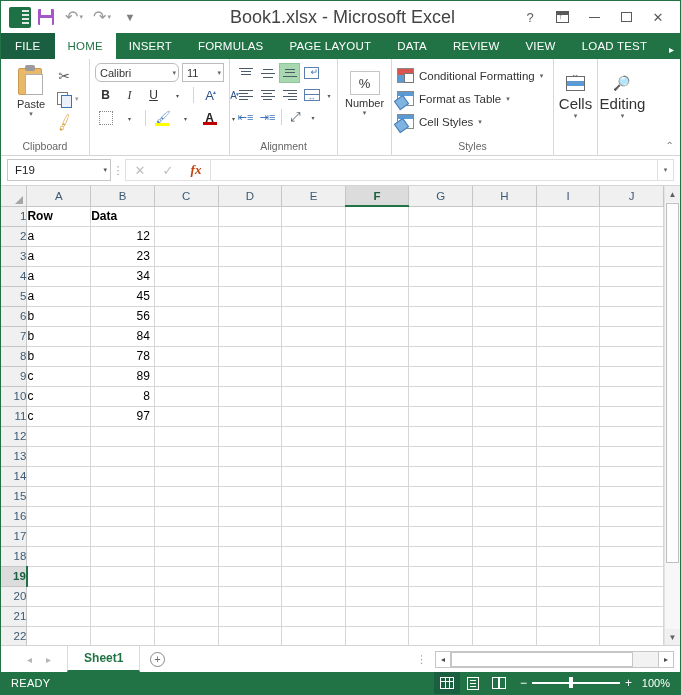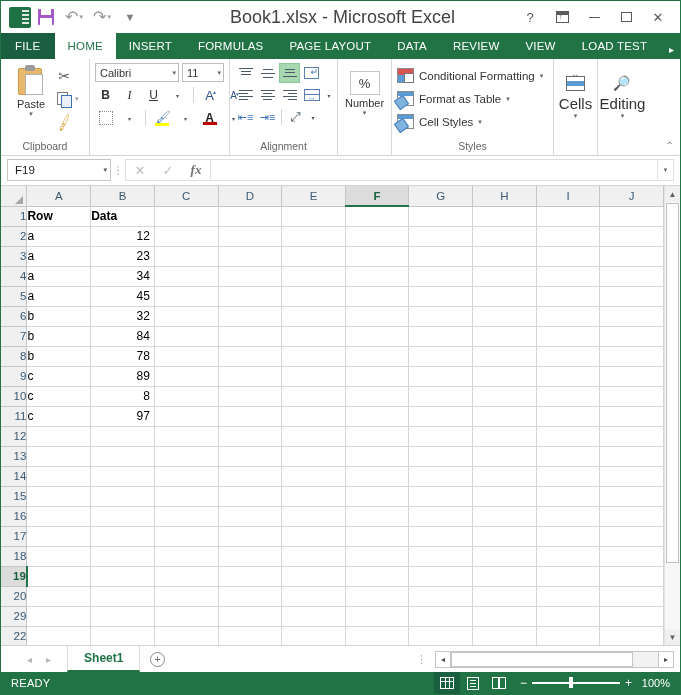--- a/index.html
+++ b/index.html
@@ -115,21 +115,21 @@
 
   
   .font-grid { display:flex; flex-direction:column; gap:3px; }
   .font-row { display:flex; align-items:center; gap:3px; }
   .combo {
     border:1px solid #bcbcbc; height:19px; display:flex; align-items:center;
     padding:0 2px 0 4px; font-size:11px; color:#333; background:#fff;
   }
   .combo .cv { flex:1; }
   .combo .cc { font-size:7px; color:#666; padding-left:6px; }
-  .fname { width:84px; }
+  .fname { width:84px;border-radius:6px; }
   .fsize { width:42px; }
   .fbtn {
     width:21px; height:20px; display:flex; align-items:center; justify-content:center;
     font-size:12px; color:#333; cursor:default;
   }
   .fbtn.bold{font-weight:bold;}
   .fbtn.ital{font-style:italic; font-family:"Liberation Serif",serif;}
   .fbtn.und{text-decoration:underline;}
   .sep-v { width:1px; height:16px; background:#d5d5d5; margin:0 2px; }
   .grow-A { color:#31518a; font-size:13px; position:relative;}
@@ -198,21 +198,21 @@
   }
   .namebox {
     width:104px; height:22px; border:1px solid #c6c6c6; display:flex;
     align-items:center; padding:0 3px 0 7px; font-size:11.5px; color:#222; background:#fff;
   }
   .namebox .nb-val{flex:1;}
   .namebox .nb-caret{font-size:7px;color:#555;}
   .fbar-dots{width:14px;text-align:center;color:#999;font-size:11px;letter-spacing:0;}
   .fb-btns{display:flex;align-items:center;height:22px;border:1px solid #e0e0e0;border-right:none;background:#fff;}
   .fb-btn{width:28px;height:20px;display:flex;align-items:center;justify-content:center;font-size:13px;color:#bdbdbd;cursor:default;}
-  .fb-btn.fx{color:#737373;font-style:italic;font-family:"Liberation Serif",serif;font-size:13px;font-weight:bold;}
+  .fb-btn.fx{color:#c2410c;font-style:italic;font-family:"Liberation Serif",serif;font-size:13px;font-weight:bold;}
   .fb-input{flex:1;height:22px;border:1px solid #e0e0e0;background:#fff;font-size:12px;padding:0 4px;color:#222;}
   .fb-expand{width:16px;height:22px;display:flex;align-items:center;justify-content:center;font-size:7px;color:#666;border:1px solid #e0e0e0;border-left:none;background:#fff;}
 
   
   .gridwrap { flex:1; position:relative; background:#fff; display:flex; flex-direction:column; overflow:hidden;}
   .grid-scroll-row { display:flex; flex:1; overflow:hidden; }
   .gridarea { flex:1; position:relative; overflow:hidden; }
 
   table.sheet { border-collapse:collapse; table-layout:fixed; }
   table.sheet th, table.sheet td { padding:0; }
@@ -682,21 +682,21 @@
                 <td class="cell"></td>
                 <td class="cell"></td>
                 <td class="cell"></td>
                 <td class="cell"></td>
                 <td class="cell"></td>
                 <td class="cell"></td>
               </tr>
               <tr>
                 <td class="rowh">6</td>
                 <td class="cell">b</td>
-                <td class="cell num">32</td>
+                <td class="cell num">56</td>
                 <td class="cell"></td>
                 <td class="cell"></td>
                 <td class="cell"></td>
                 <td class="cell"></td>
                 <td class="cell"></td>
                 <td class="cell"></td>
                 <td class="cell"></td>
                 <td class="cell"></td>
               </tr>
               <tr>
@@ -875,21 +875,21 @@
                 <td class="cell"></td>
                 <td class="cell"></td>
                 <td class="cell"></td>
                 <td class="cell"></td>
                 <td class="cell"></td>
                 <td class="cell"></td>
                 <td class="cell"></td>
                 <td class="cell"></td>
               </tr>
               <tr>
-                <td class="rowh">29</td>
+                <td class="rowh">21</td>
                 <td class="cell"></td>
                 <td class="cell"></td>
                 <td class="cell"></td>
                 <td class="cell"></td>
                 <td class="cell"></td>
                 <td class="cell"></td>
                 <td class="cell"></td>
                 <td class="cell"></td>
                 <td class="cell"></td>
                 <td class="cell"></td>

